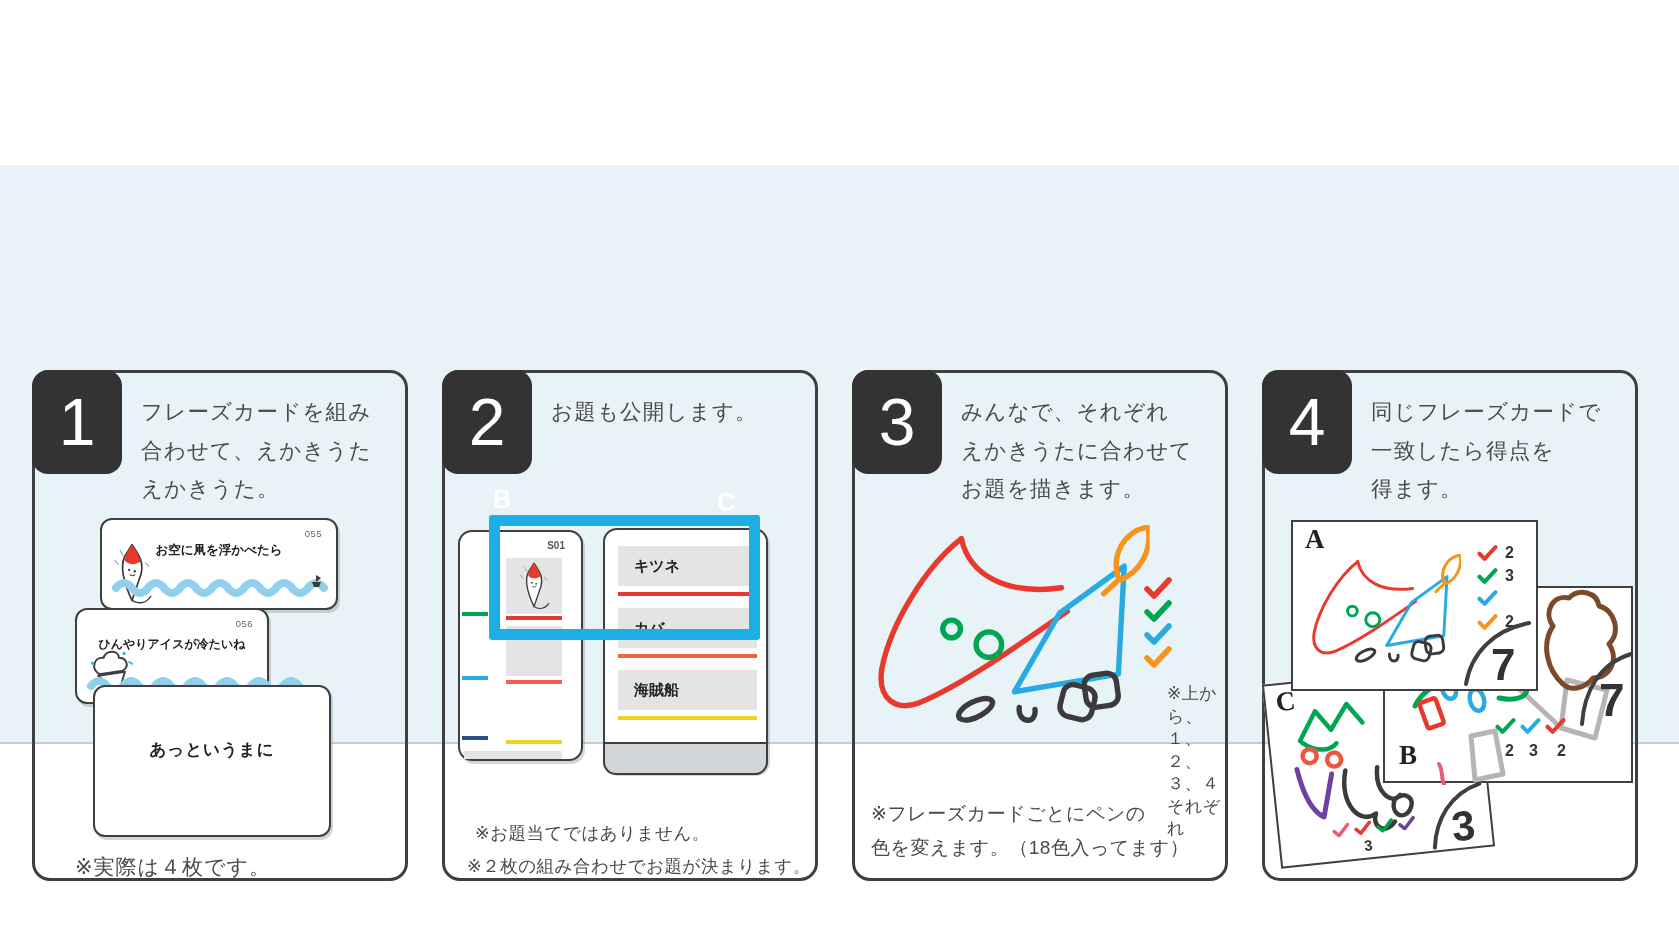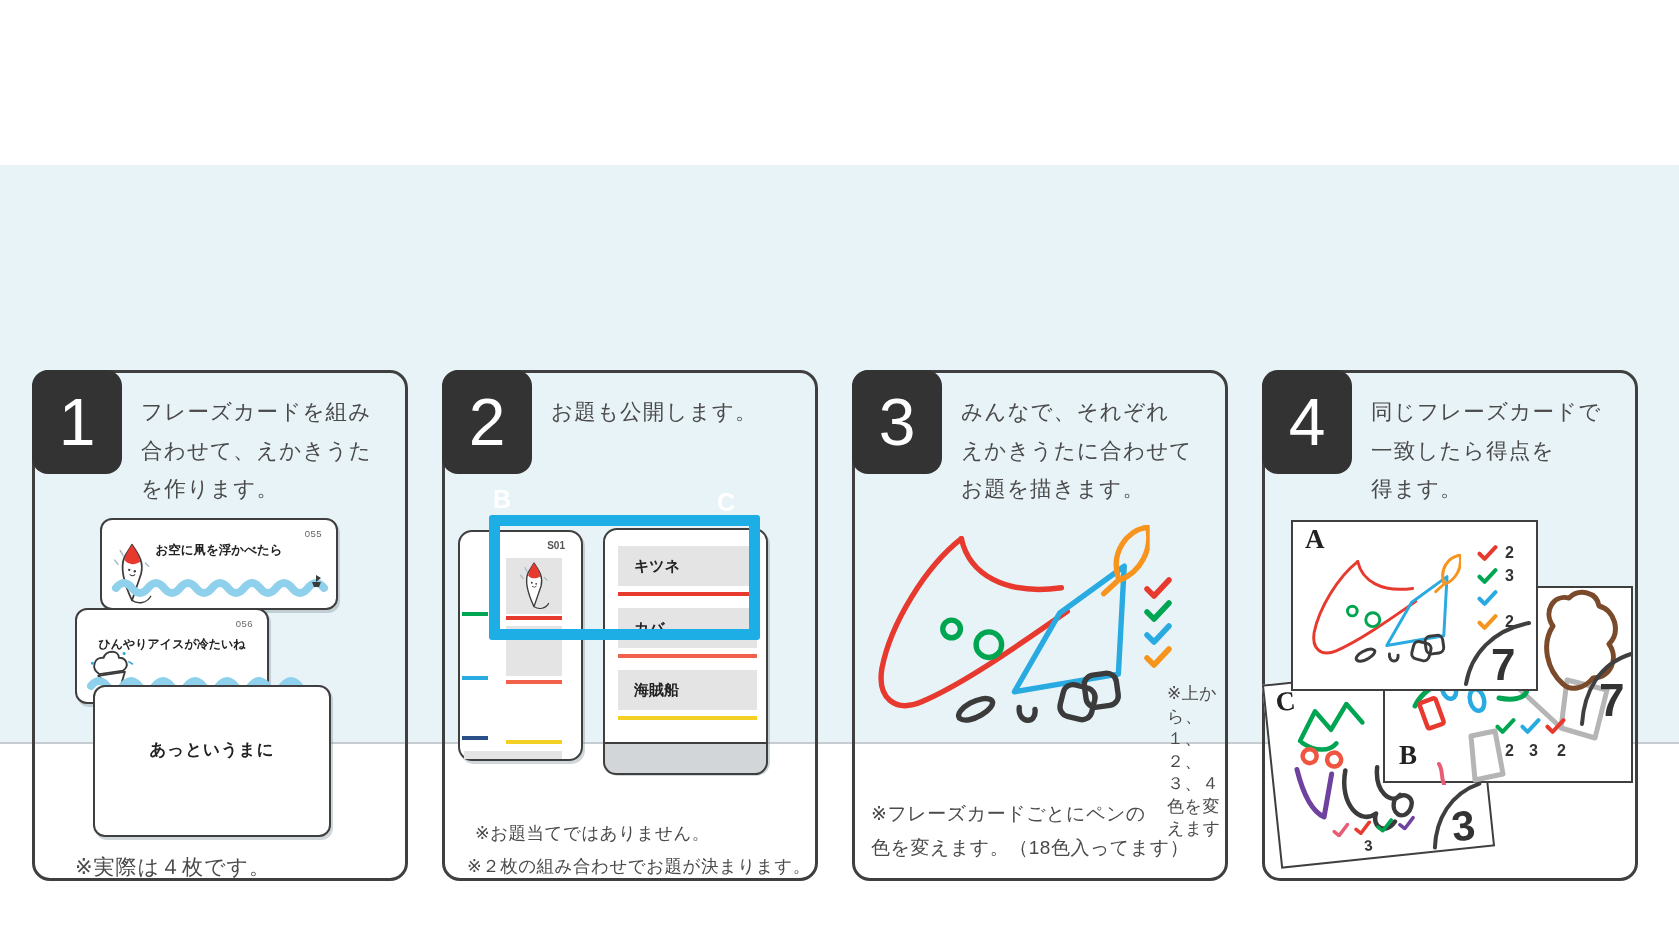--- a/index.html
+++ b/index.html
@@ -99,21 +99,21 @@
 <div class="page">
   <div class="band">
 
     <section class="panel p1">
       <div class="numbox">
         <span>1</span>
       </div>
       <div class="heading">
         <div>フレーズカードを組み</div>
         <div>合わせて、えかきうた</div>
-        <div>を作ります。</div>
+        <div>えかきうた。</div>
       </div>
 
       <div class="pcard" style="left:65px;top:145px;width:238px;height:92px;z-index:1;">
         <span class="card-num">055</span>
         <div class="card-title" style="top:22px;font-size:12.5px;">お空に凧を浮かべたら</div>
         <svg style="position:absolute;left:8px;top:22px" width="44" height="64">
             <use href="#kite"></use>
           </svg>
         <svg style="position:absolute;left:10px;top:60px;overflow:visible" width="218" height="18">
           <path d="M4,8 Q12,-2 20,8 T36,8 T52,8 T68,8 T84,8 T100,8 T116,8 T132,8 T148,8 T164,8 T180,8 T196,8 T212,8" stroke="#8fd0ec" stroke-width="8" fill="none" stroke-linecap="round"></path>
@@ -220,21 +220,21 @@
         </div>
       <div class="checkrow" style="left:288px;top:273px;">
         <svg width="30" height="22" style="stroke:#f7941d">
             <use href="#check"></use>
           </svg>
         </div>
 
       <div class="side-note" style="left:264px;top:310px;margin-left:48px;">
         <div>※上から、</div>
         <div>１、２、３、４</div>
-        <div>色を変えます</div>
+        <div>それぞれ</div>
       </div>
 
       <div class="note" style="left:16px;top:428px;font-size:19px;letter-spacing:0.5px;">※フレーズカードごとにペンの</div>
       <div class="note" style="left:16px;top:462px;font-size:19px;letter-spacing:0.5px;">色を変えます。（18色入ってます）</div>
     </section>
 
     <section class="panel p4">
       <div class="numbox">
         <span>4</span>
       </div>

